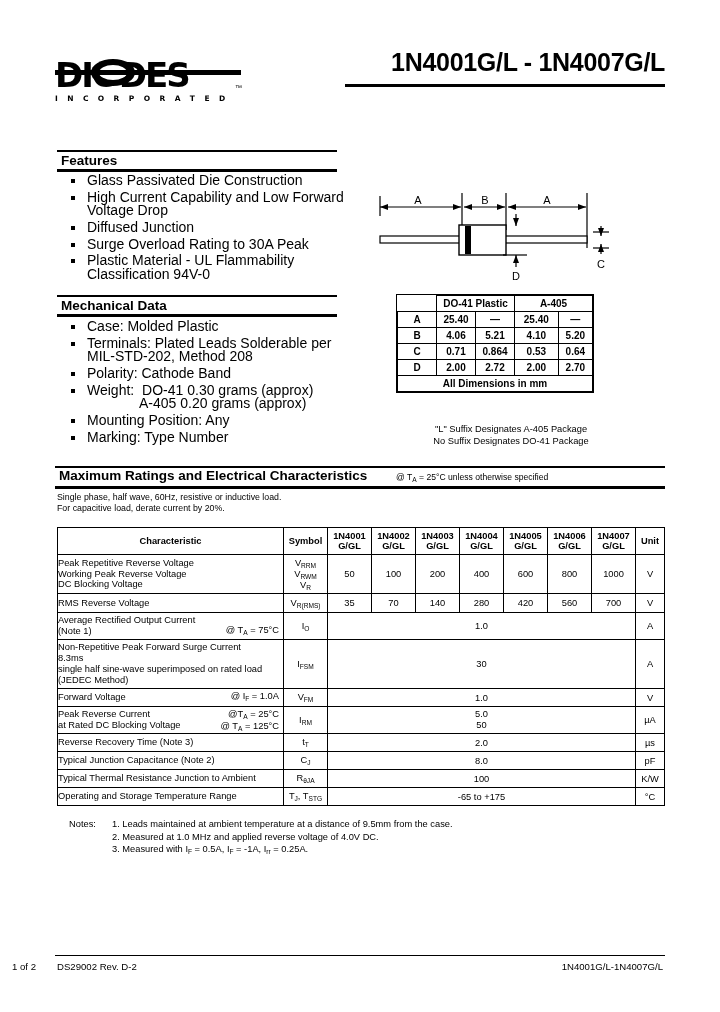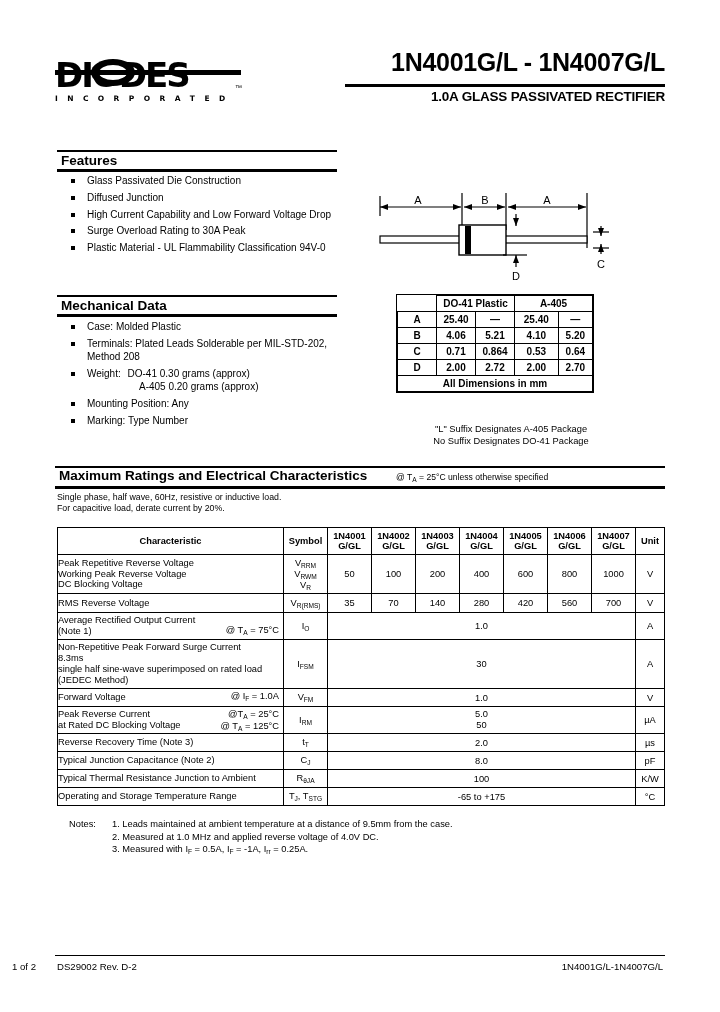--- a/index.html
+++ b/index.html
@@ -44,21 +44,21 @@
 
   
   .sec{position:absolute;}
   .sec-rule-top{height:2px;background:#000;}
   .sec-rule-bot{height:2.5px;background:#000;}
   .sec-title{font-size:13.5px;font-weight:bold;padding:1px 0 1px 4px;}
 
   
   ul.bl{list-style:none;margin:0;padding:0;}
   ul.bl li{
-    position:relative;padding-left:30px;font-size:10px;line-height:13.3px;
+    position:relative;padding-left:30px;font-size:14px;line-height:13.3px;
     margin-bottom:3.5px;
   }
   ul.bl li:before{
     content:"";position:absolute;left:14px;top:5px;width:4px;height:4px;background:#000;
   }
 
   
   table.dim{border-collapse:collapse;font-size:10px;}
   table.dim td,table.dim th{
     border:1px solid #000;text-align:center;font-weight:bold;padding:2px 0;
@@ -116,44 +116,44 @@
     <div class="logo">
       <div class="logo-word">DIODES</div>
       <div class="logo-oval"></div>
       <div class="logo-oval-in"></div>
       <div class="logo-bar"></div>
       <div class="logo-tm">™</div>
       <div class="logo-sub">I N C O R P O R A T E D</div>
     </div>
     <div class="title">1N4001G/L - 1N4007G/L</div>
     <div class="title-rule"></div>
-    <div class="subtitle">1.0A GLASS PASSIVATED RECTIFIER</div>
   </div>
 
   <div class="sec" style="left:57px;top:150px;width:280px;">
     <div class="sec-rule-top"></div>
     <div class="sec-title">Features</div>
     <div class="sec-rule-bot"></div>
   </div>
   <ul class="bl" style="position:absolute;left:57px;top:174px;width:300px;">
     <li>Glass Passivated Die Construction</li>
+    <li>High Current Capability and Low Forward Voltage Drop</li>
     <li>Diffused Junction</li>
-    <li>High Current Capability and Low Forward Voltage Drop</li>
     <li>Surge Overload Rating to 30A Peak</li>
     <li>Plastic Material - UL Flammability Classification 94V-0</li>
   </ul>
 
   <div class="sec" style="left:57px;top:295px;width:280px;">
     <div class="sec-rule-top"></div>
     <div class="sec-title">Mechanical Data</div>
     <div class="sec-rule-bot"></div>
   </div>
   <ul class="bl" style="position:absolute;left:57px;top:320px;width:300px;">
     <li>Case: Molded Plastic</li>
     <li>Terminals: Plated Leads Solderable per MIL-STD-202, Method 208</li>
+    <li>Polarity: Cathode Band</li>
     <li>
       <span>Weight:</span>
       <span style="display:inline-block;margin-left:4px;">DO-41 0.30 grams (approx)</span>
       <span style="display:block;margin-left:52px;">A-405  0.20 grams (approx)</span>
     </li>
     <li>Mounting Position: Any</li>
     <li>Marking: Type Number</li>
   </ul>
 
   <div class="pkg">

